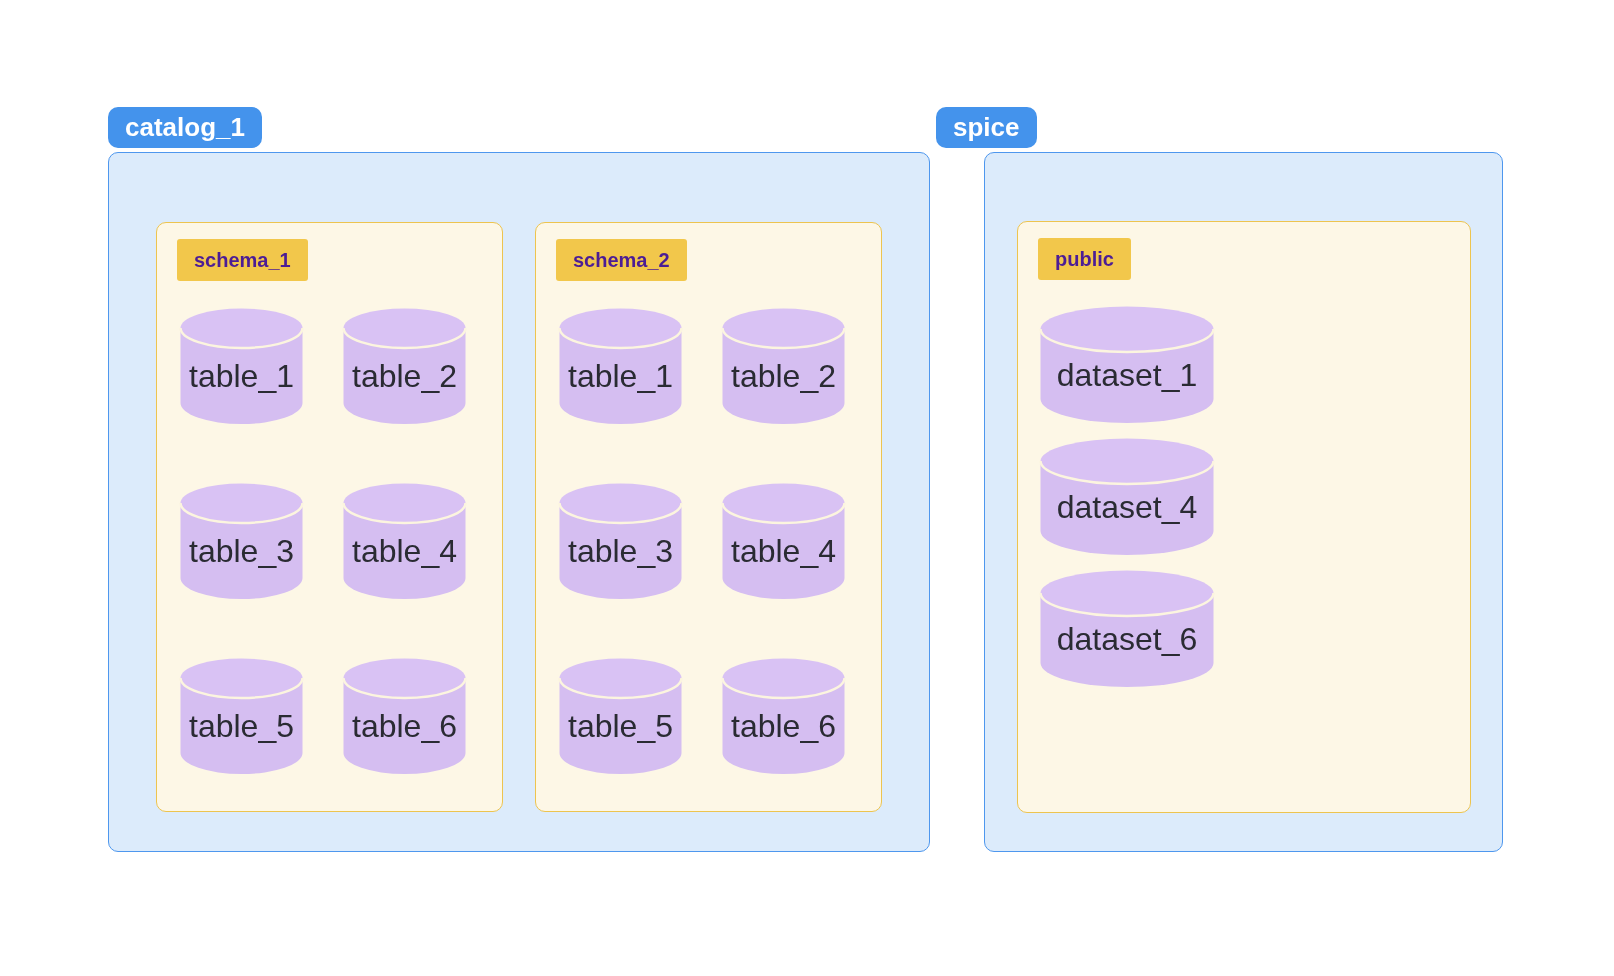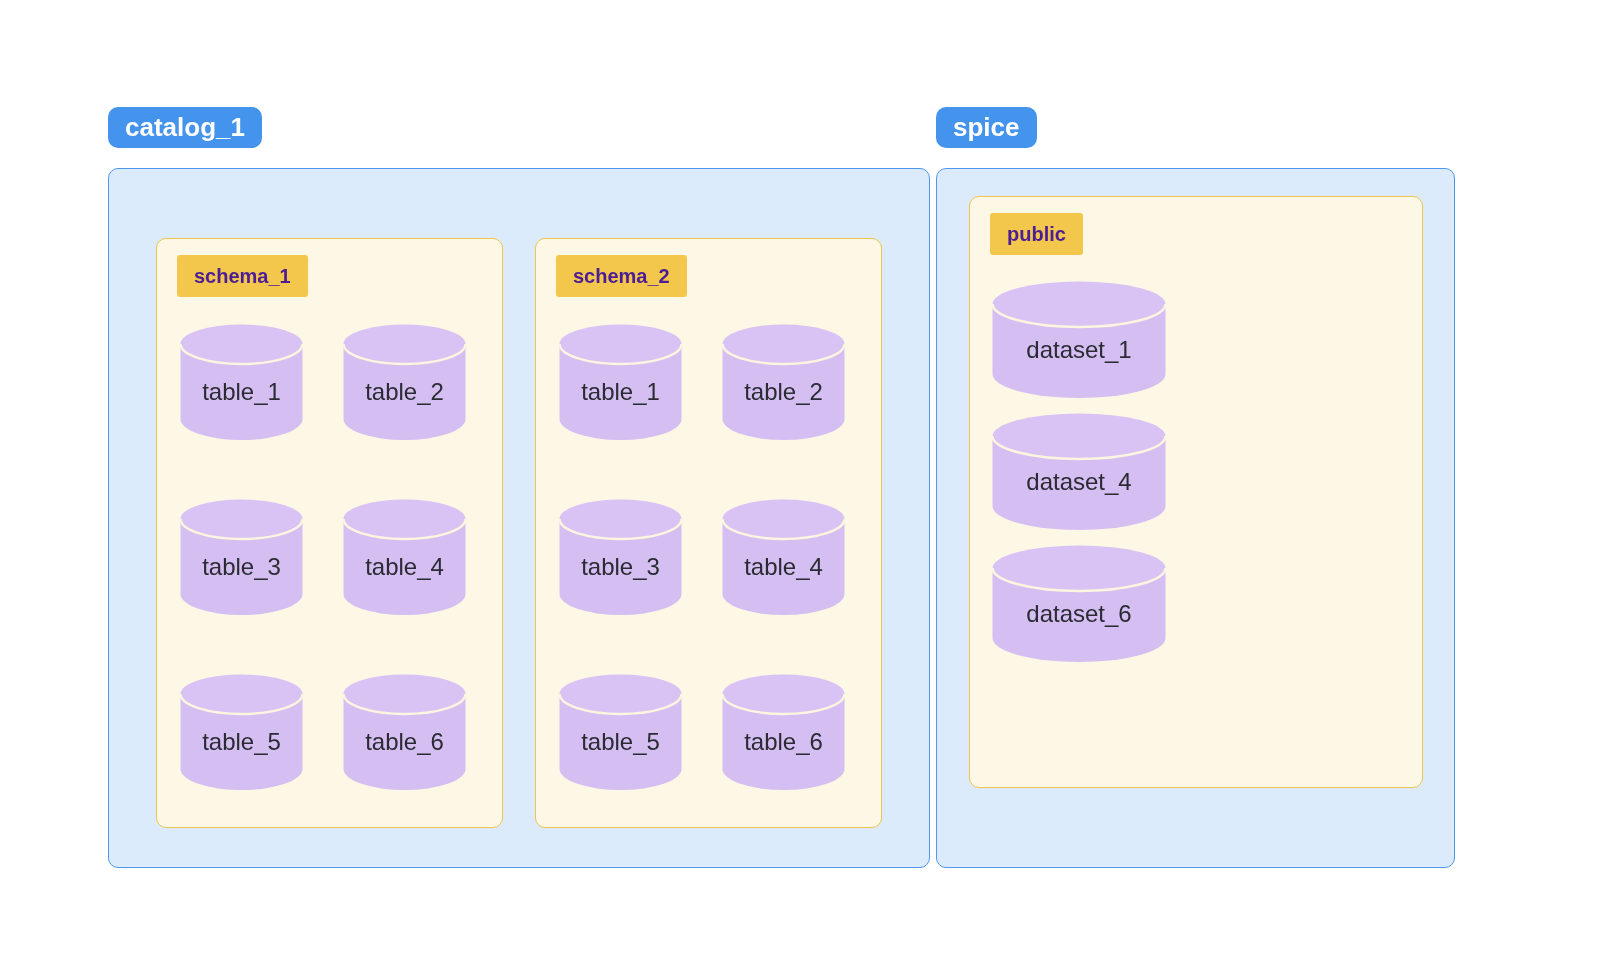--- a/index.html
+++ b/index.html
@@ -24,37 +24,38 @@
 
   .badge-blue {
     display: inline-block;
     background: #4493EC;
     color: #ffffff;
     font-size: 26px;
     font-weight: bold;
     line-height: 41px;
     padding: 0 17px;
     border-radius: 10px;
-    margin-bottom: 20px;
+    margin-bottom: 4px;
   }
   .blue-box {
     box-sizing: border-box;
     width: 100%;
     height: 700px;
     background: #DCEBFB;
     border: 1.5px solid #4E97EE;
     border-radius: 10px;
   }
   .blue-box.catalog {
     display: flex;
     gap: 32px;
     padding: 69px 47px 0 47px;
   }
   .blue-box.spice {
-    padding: 27px 0 0 32px;
+    padding: 68px 0 0 32px;
+    margin-left: 48px;
   }
 
   .schema-box {
     box-sizing: border-box;
     background: #FDF7E6;
     border: 1.5px solid #EDC44F;
     border-radius: 10px;
     padding: 16px 10px;
   }
   .schema-box.small {
@@ -99,21 +100,21 @@
   }
 
   .cylinder { position: relative; }
   .cylinder svg { position: absolute; inset: 0; display: block; }
   .cyl-label {
     position: absolute;
     left: 0; right: 0; top: 26px; bottom: 6px;
     display: flex;
     align-items: center;
     justify-content: center;
-    font-size: 24px;
+    font-size: 32px;
     color: #2A2B33;
     white-space: nowrap;
   }
   .defs { position: absolute; width: 0; height: 0; overflow: hidden; }
 </style>
 </head>
 <body>
 
 <svg class="defs" aria-hidden="true">
   <defs>

